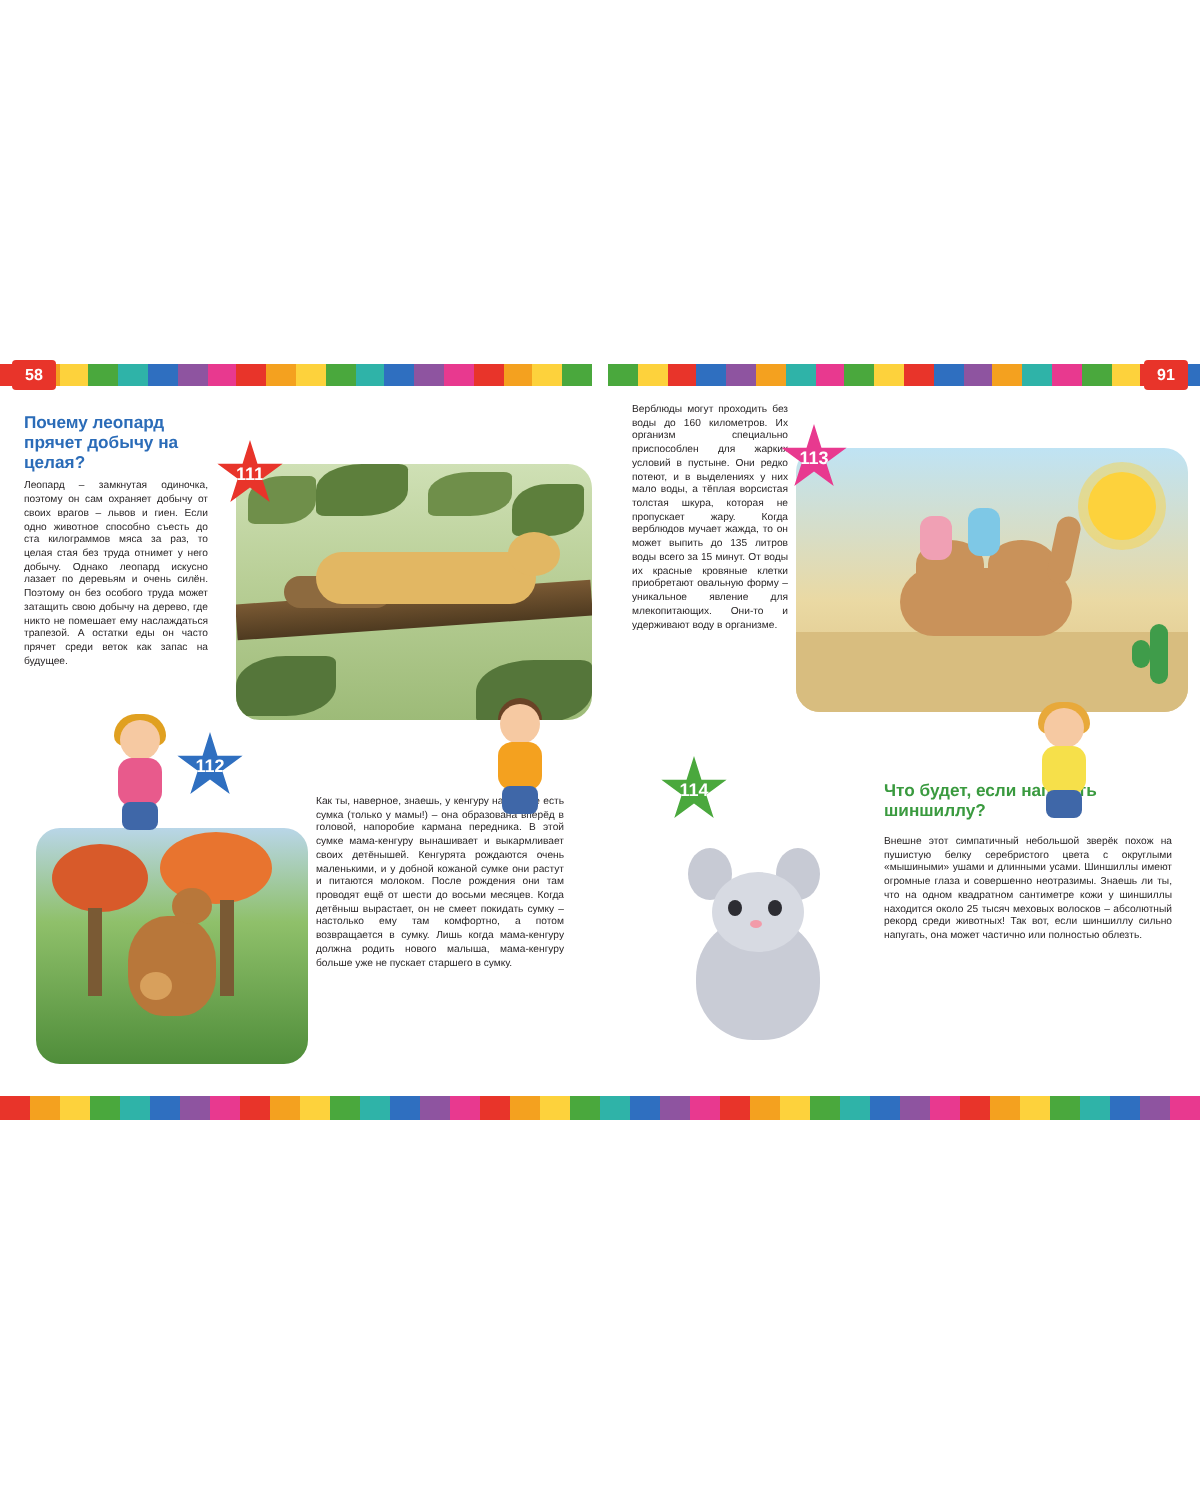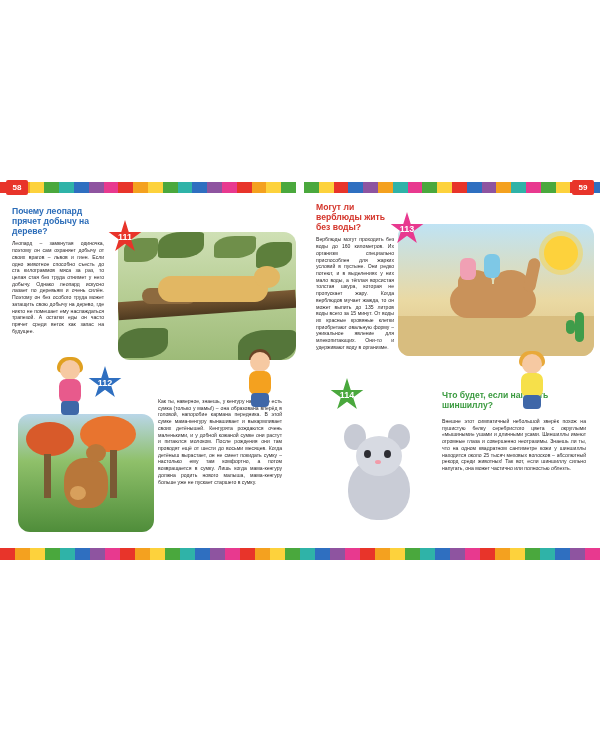--- a/index.html
+++ b/index.html
@@ -306,21 +306,21 @@
           <span style="background:#f4a11f"></span>
         <span style="background:#fdd23c"></span>
           <span style="background:#4aa83d"></span>
       </div>
 
       <div class="pagenum l">58</div>
 
       <div class="content">
 
         <div class="tb" style="left:0; top:4px; width:92px;">
-          <p class="qtitle">Почему леопард прячет добычу на дереве?</p>
+          <p class="qtitle">Почему леопард прячет добычу на целая?</p>
           <p class="body">Леопард – замкнутая одиночка, поэтому он сам охраняет добычу от своих врагов – львов и гиен. Если одно животное способно съесть до ста килограммов мяса за раз, то целая стая без труда отнимет у него добычу. Однако леопард искусно лазает по деревьям и очень силён. Поэтому он без особого труда может затащить свою добычу на дерево, где никто не помешает ему наслаждаться трапезой. А остатки еды он часто прячет среди веток как запас на будущее.</p>
         </div>
 
         <div class="illu" id="leopard-illu">
           <div class="leaf" style="left:6px;  top:6px;  width:34px; height:24px;"></div>
           <div class="leaf" style="left:40px; top:0px;  width:46px; height:26px; background:#5d7f3c;"></div>
           <div class="leaf" style="left:96px; top:4px;  width:42px; height:22px;"></div>
           <div class="leaf" style="left:138px;top:10px; width:36px; height:26px; background:#5d7f3c;"></div>
           <div class="branch"></div>
           <div class="prey"></div>
@@ -381,26 +381,25 @@
         <span style="background:#8e54a0"></span>
           <span style="background:#f4a11f"></span>
         <span style="background:#2fb3a8"></span>
           <span style="background:#e8398f"></span>
         <span style="background:#4aa83d"></span>
           <span style="background:#fdd23c"></span>
         <span style="background:#e8342a"></span>
           <span style="background:#2f6fc0"></span>
       </div>
 
-      <div class="pagenum r">59</div>
+      <div class="pagenum r">91</div>
 
       <div class="content">
 
         <div class="tb" style="left:0; top:0px; width:78px;">
-          <p class="qtitle red">Могут ли верблюды жить без воды?</p>
           <p class="body">Верблюды могут проходить без воды до 160 километров. Их организм специально приспособлен для жарких условий в пустыне. Они редко потеют, и в выделениях у них мало воды, а тёплая ворсистая толстая шкура, которая не пропускает жару. Когда верблюдов мучает жажда, то он может выпить до 135 литров воды всего за 15 минут. От воды их красные кровяные клетки приобретают овальную форму – уникальное явление для млекопитающих. Они-то и удерживают воду в организме.</p>
         </div>
 
         <div class="illu" id="camel-illu">
           <div class="sun"></div>
           <div style="position:absolute;left:0;bottom:0;width:196px;height:40px;background:#d8bd7f;"></div>
           <div class="camel">
             <div class="hump h1"></div>
             <div class="hump h2"></div>
             <div class="neck"></div>

